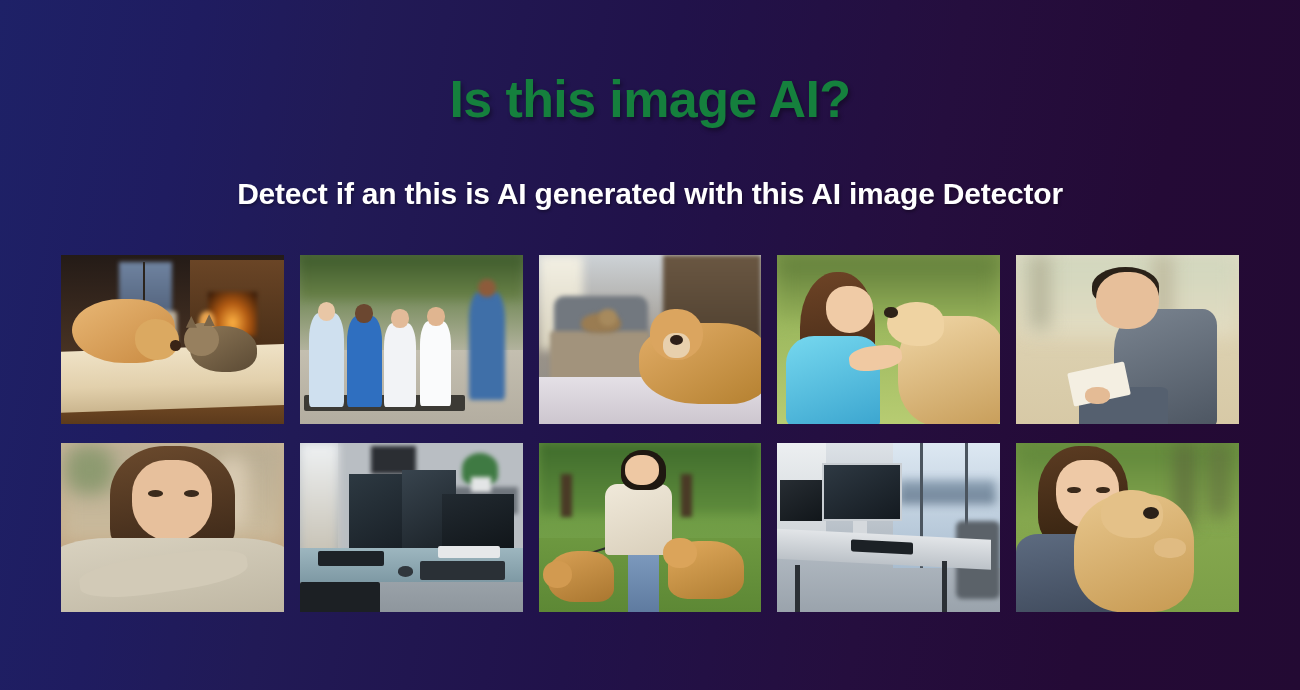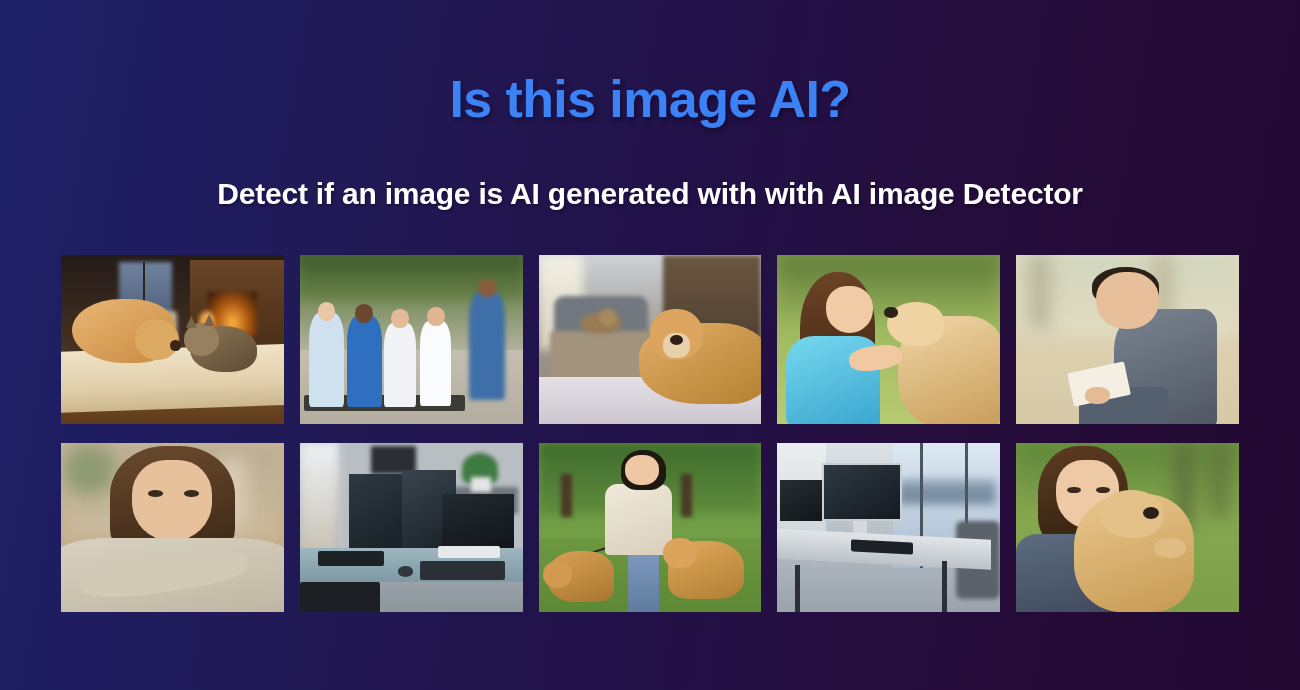--- a/index.html
+++ b/index.html
@@ -27,21 +27,21 @@
   .hero {
     width: 1300px;
     height: 690px;
     display: flex;
     flex-direction: column;
     align-items: center;
     padding-top: 72px;
   }
 
   .hero-title {
-    color: #3b82f6;
+    color: #15803d;
     font-size: 52px;
     font-weight: bold;
     letter-spacing: -0.6px;
     line-height: 1.05;
     text-align: left;
     text-shadow: 2px 3px 4px rgba(0,0,0,0.35);
   }
 
   .hero-subtitle {
     color: #ffffff;
@@ -235,21 +235,21 @@
   .s10 .pupn { left:57%; top:38%; width:7%;  height:7%;  background:#2a2018; border-radius:50%; }
   .s10 .pupp { left:62%; top:56%; width:14%; height:12%; background:#e0bb82; border-radius:46%; }
 </style>
 </head>
 <body>
 
 <div class="hero">
 
   <h1 class="hero-title">Is this image AI?</h1>
 
-  <p class="hero-subtitle">Detect if an image is AI generated with with AI image Detector</p>
+  <p class="hero-subtitle">Detect if an this is AI generated with this AI image Detector</p>
 
   <div class="gallery">
 
     <div class="thumb" title="Golden retriever and tabby cat lying on a cream shag rug in a living room with a fireplace">
       <div class="scene s1">
         <div class="lyr wall"></div>
           <div class="lyr window blurA"></div>
           <div class="lyr winmul"></div>
         <div class="lyr mantel"></div>
           <div class="lyr fire blurA"></div>

